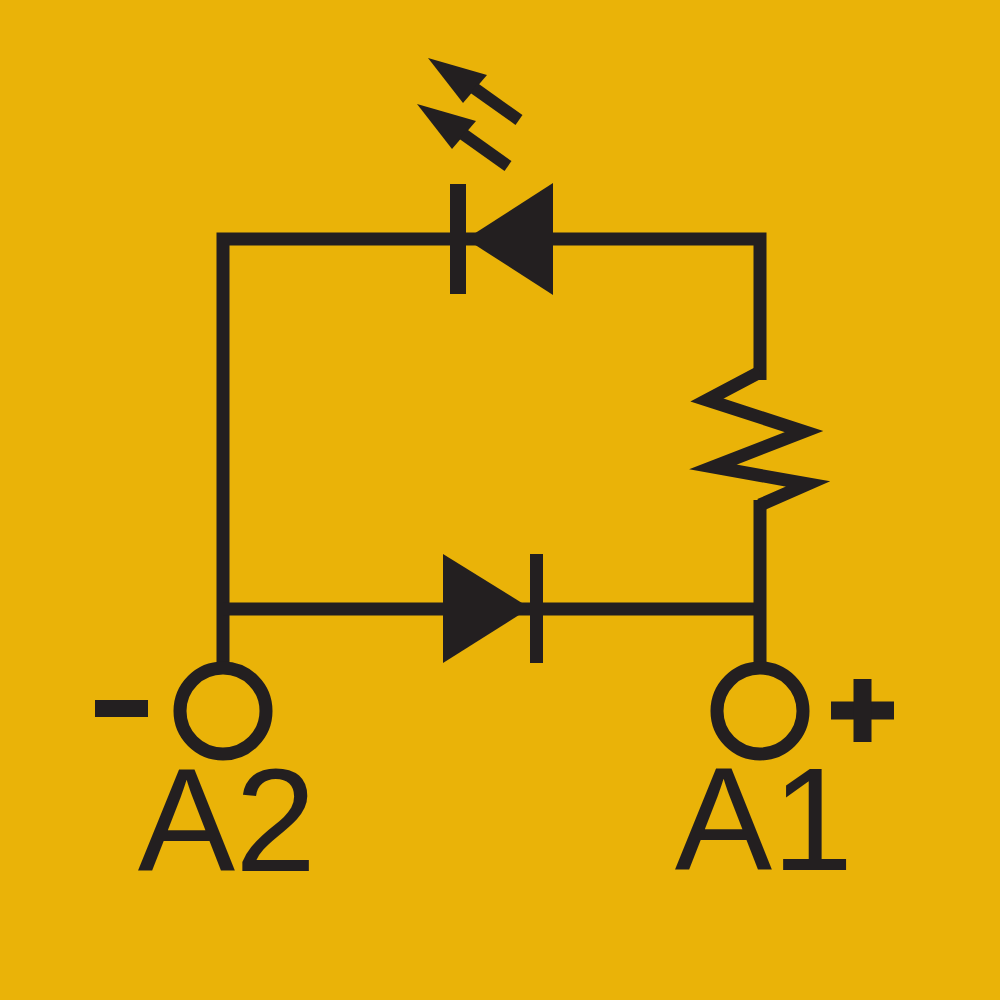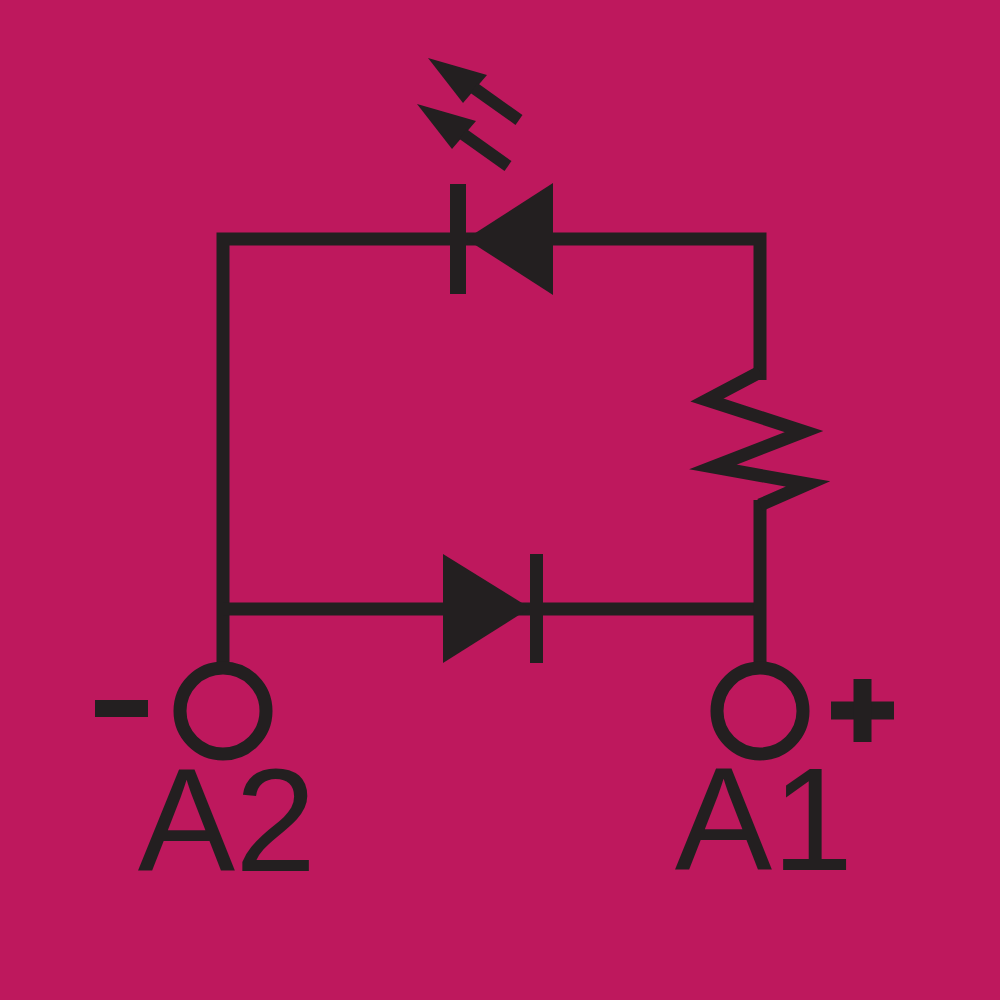--- a/index.html
+++ b/index.html
@@ -7,21 +7,21 @@
     padding: 0;
     width: 1000px;
     height: 1000px;
     background: #ffffff;
     overflow: hidden;
   }
   .stage {
     position: relative;
     width: 1000px;
     height: 1000px;
-    background: #be185d;
+    background: #eab308;
   }
   svg.schematic {
     position: absolute;
     left: 0;
     top: 0;
     width: 1000px;
     height: 1000px;
     display: block;
   }
   .wire {

